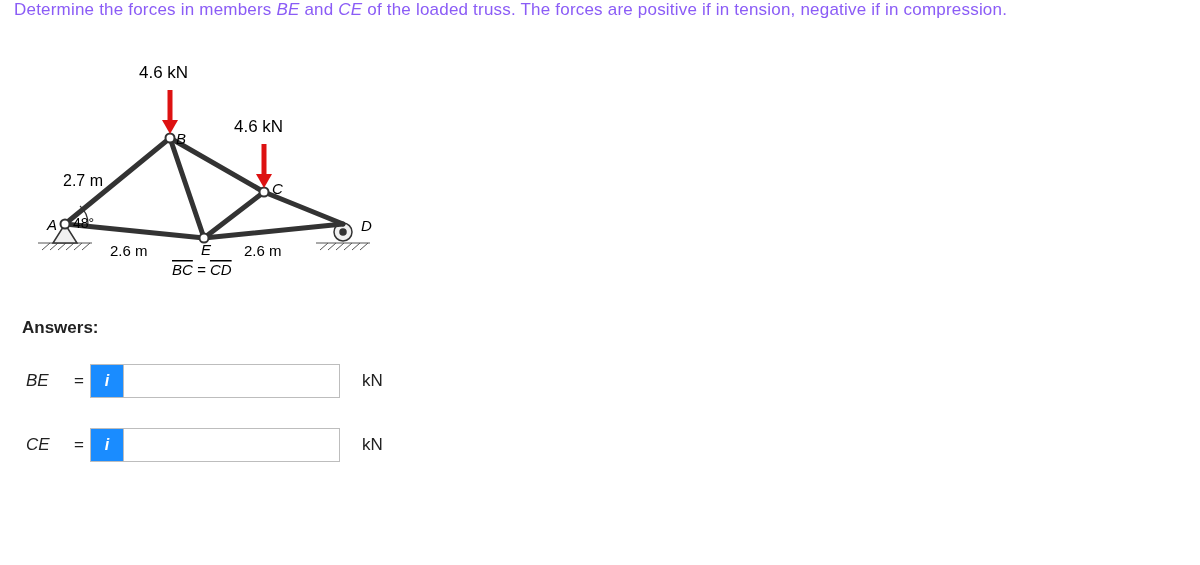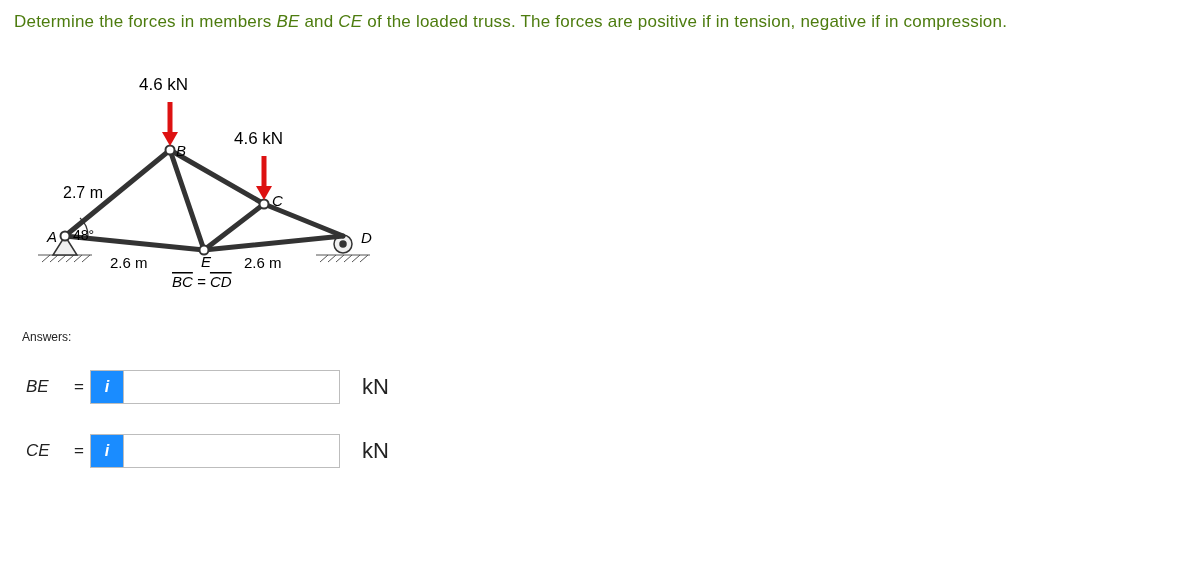--- a/index.html
+++ b/index.html
@@ -5,37 +5,38 @@
     * { box-sizing: border-box; margin: 0; padding: 0; }
     body {
       font-family: Arial, Helvetica, sans-serif;
       font-size: 16px;
       color: #222;
       width: 1200px;
       height: 565px;
       background: #fff;
     }
     .problem-statement {
-      padding: 12px 14px 2px;
+      padding: 0 14px 2px;
       font-size: 17px;
-      color: #4d7c0f;
+      color: #8b5cf6;
       letter-spacing: 0.2px;
     }
     .em { font-style: italic; }
     .figure-area {
       position: relative;
       margin: 28px 0 0 20px;
       width: 380px;
       height: 240px;
       text-align: right;
     }
     .figure-area text, .figure-area tspan { font-family: Arial, Helvetica, sans-serif; }
     .answers-label {
       margin: 28px 0 0 22px;
-      font-size: 12px;
+      font-size: 17px;
+      font-weight: bold;
     }
     .answer-rows { margin: 26px 0 0 26px; }
     .answer-row {
       display: flex;
       align-items: center;
       margin-bottom: 30px;
     }
     .answer-row .sym {
       width: 48px;
       font-style: italic;
@@ -64,21 +65,21 @@
       cursor: pointer;
     }
     .num-input {
       flex: 1;
       border: none;
       border-left: 1px solid #bdbdbd;
       padding: 0 8px;
       font-size: 15px;
       outline: none;
     }
-    .unit { font-size: 22px; }
+    .unit { font-size: 17px; }
   </style>
 </head>
 <body>
 
 <div class="problem-statement">
   <span>Determine the forces in members </span><span class="em">BE</span><span> and </span><span class="em">CE</span><span> of the loaded truss. The forces are positive if in tension, negative if in compression.</span>
 </div>
 
 <div class="figure-area">
   <svg viewBox="0 0 380 240" width="380" height="240">

